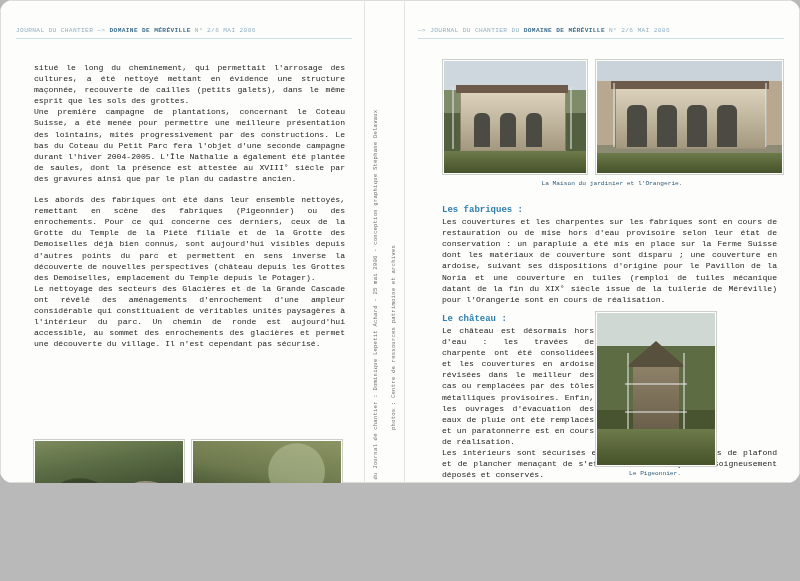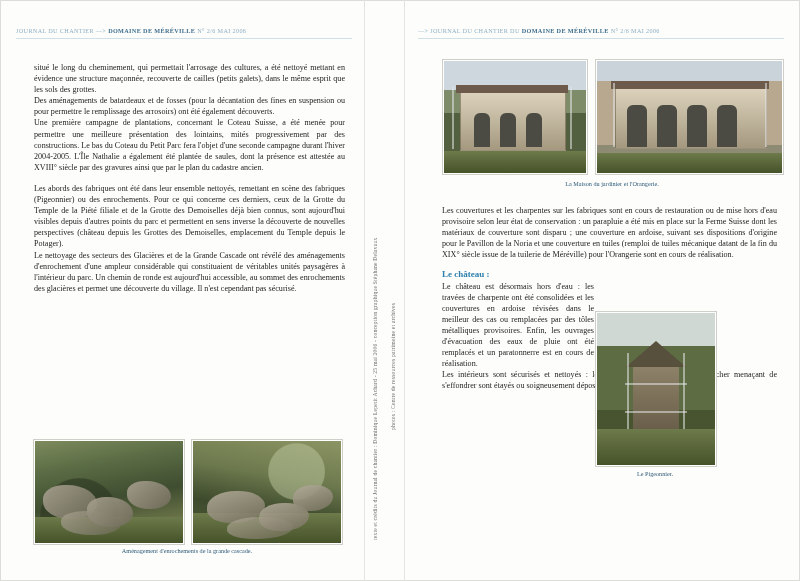--- a/index.html
+++ b/index.html
@@ -3,25 +3,26 @@
 <meta charset="utf-8">
 <style>
   html, body {
     margin: 0;
     padding: 0;
     background: #b9b9b9;
   }
   .page {
     position: relative;
     width: 800px;
-    height: 581px;
+    height: 483px;
     background: #fdfdfb;
     overflow: hidden;
-    font-family: Liberation Serif, serif;
+    font-family: Liberation Mono, monospace;
     color: #1d1d1d;
+    border-radius: 13px;
   }
   
   .scan-edge {
     position: absolute;
     left: 0; top: 0; right: 0; bottom: 0;
     border: 1px solid #dcdcd8;
     pointer-events: none;
   }
 
   
@@ -240,21 +241,20 @@
   <div class="runrule runrule-right"></div>
 
   <div class="spine spine-a"></div>
   <div class="spine spine-b"></div>
 
   <div class="vert vert-1">texte et crédits du Journal de chantier : Dominique Lepetit Achard - 25 mai 2006 - conception graphique Stéphane Delavaux</div>
   <div class="vert vert-3">photos : Centre de ressources patrimoine et archives</div>
 
   <div class="col-left">
     <p>situé le long du cheminement, qui permettait l'arrosage des cultures, a été nettoyé mettant en évidence une structure maçonnée, recouverte de cailles (petits galets), dans le même esprit que les sols des grottes.</p>
-    <p>Des aménagements de batardeaux et de fosses (pour la décantation des fines en suspension ou pour permettre le remplissage des arrosoirs) ont été également découverts.</p>
     <p>Une première campagne de plantations, concernant le Coteau Suisse, a été menée pour permettre une meilleure présentation des lointains, mités progressivement par des constructions. Le bas du Coteau du Petit Parc fera l'objet d'une seconde campagne durant l'hiver 2004-2005. L'Île Nathalie a également été plantée de saules, dont la présence est attestée au XVIII° siècle par des gravures ainsi que par le plan du cadastre ancien.</p>
     <p class="para-gap">Les abords des fabriques ont été dans leur ensemble nettoyés, remettant en scène des fabriques (Pigeonnier) ou des enrochements. Pour ce qui concerne ces derniers, ceux de la Grotte du Temple de la Piété filiale et de la Grotte des Demoiselles déjà bien connus, sont aujourd'hui visibles depuis d'autres points du parc et permettent en sens inverse la découverte de nouvelles perspectives (château depuis les Grottes des Demoiselles, emplacement du Temple depuis le Potager).</p>
     <p>Le nettoyage des secteurs des Glacières et de la Grande Cascade ont révélé des aménagements d'enrochement d'une ampleur considérable qui constituaient de véritables unités paysagères à l'intérieur du parc. Un chemin de ronde est aujourd'hui accessible, au sommet des enrochements des glacières et permet une découverte du village. Il n'est cependant pas sécurisé.</p>
   </div>
 
   <div class="photo" id="photo-enrochement-1">
     <div class="grass" style="height:26px;"></div>
     <div class="rock" style="left:8px;  top:44px; width:54px; height:34px;"></div>
     <div class="rock" style="left:52px; top:56px; width:46px; height:30px;"></div>
     <div class="rock" style="left:92px; top:40px; width:44px; height:28px;"></div>
@@ -290,20 +290,21 @@
     <div class="arch" style="left:90px;  top:44px; width:20px; height:42px;"></div>
     <div class="arch" style="left:120px; top:44px; width:20px; height:42px;"></div>
     <div class="scaff" style="left:16px;  top:22px; width:2px; height:64px;"></div>
     <div class="scaff" style="left:168px; top:22px; width:2px; height:64px;"></div>
     <div class="grass" style="height:20px;"></div>
   </div>
 
   <div class="caption" id="caption-jardinier">La Maison du jardinier et l'Orangerie.</div>
 
   <div class="col-right">
+    <p class="head-blue">Les fabriques :</p>
     <p>Les couvertures et les charpentes sur les fabriques sont en cours de restauration ou de mise hors d'eau provisoire selon leur état de conservation : un parapluie a été mis en place sur la Ferme Suisse dont les matériaux de couverture sont disparu ; une couverture en ardoise, suivant ses dispositions d'origine pour le Pavillon de la Noria et une couverture en tuiles (remploi de tuiles mécanique datant de la fin du XIX° siècle issue de la tuilerie de Méréville) pour l'Orangerie sont en cours de réalisation.</p>
 
     <p class="head-blue" style="margin-top:9px;">Le château :</p>
     <p class="narrow2">Le château est désormais hors d'eau : les travées de charpente ont été consolidées et les couvertures en ardoise révisées dans le meilleur des cas ou remplacées par des tôles métalliques provisoires. Enfin, les ouvrages d'évacuation des eaux de pluie ont été remplacés et un paratonnerre est en cours de réalisation.</p>
     <p style="margin-top:0;">Les intérieurs sont sécurisés et nettoyés : les éléments de plafond et de plancher menaçant de s'effondrer sont étayés ou soigneusement déposés et conservés.</p>
   </div>
 
   <div class="photo" id="photo-pigeonnier">
     <div class="tower-roof" style="left:29px; top:28px;"></div>
     <div class="tower-body" style="left:36px; top:54px; width:46px; height:62px;"></div>

